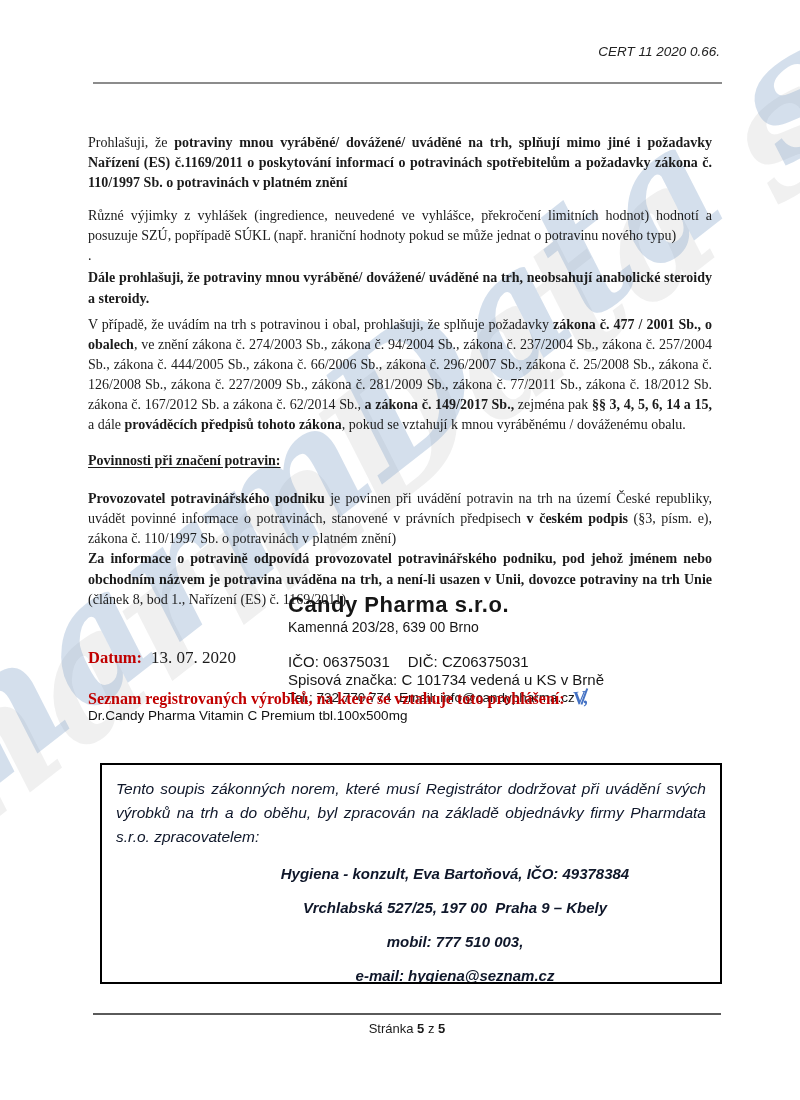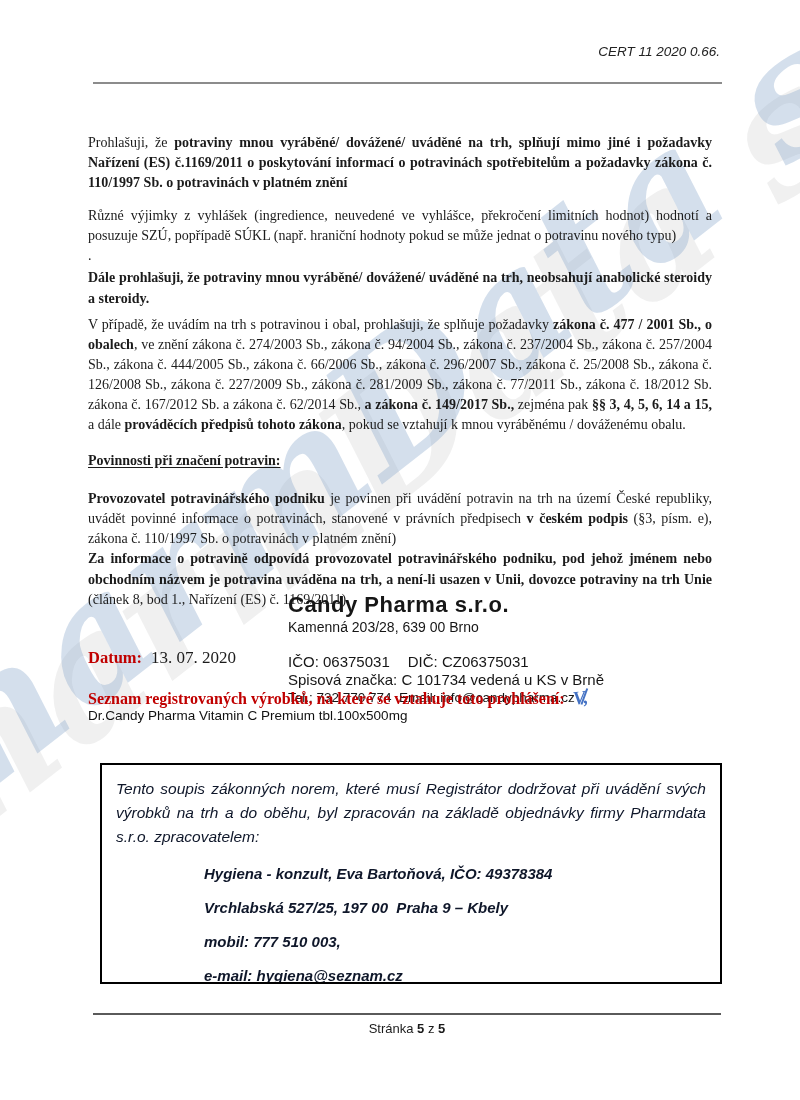--- a/index.html
+++ b/index.html
@@ -73,21 +73,21 @@
   
   .info-box {
     position:absolute; left:100px; top:763px; width:622px; height:221px;
     border:2px solid #000000; box-sizing:border-box; overflow:hidden;
     font-family:"Liberation Sans", sans-serif; font-style:italic; color:#0f172a;
   }
   .info-box .box-para {
     margin:12px 14px 0 14px; font-size:15.5px; line-height:24px; text-align:justify;
   }
   .info-box .box-line {
-    margin:12px 14px 0 102px; font-size:15px; line-height:22px; font-weight:bold;
+    margin:12px 14px 0 102px; font-size:15px; line-height:22px; font-weight:bold;text-align:center;
   }
   .info-box .box-line.first { margin-top:14px; }
 
   
   .footer-rule { position:absolute; left:93px; top:1013px; width:628px; height:1.5px; background:#5a5a5a; }
   .footer {
     position:absolute; left:93px; top:1021px; width:628px; text-align:center;
     font-family:"Liberation Sans", sans-serif; font-size:13px; color:#1b1b1b;
   }
   .footer b { font-weight:bold; }

